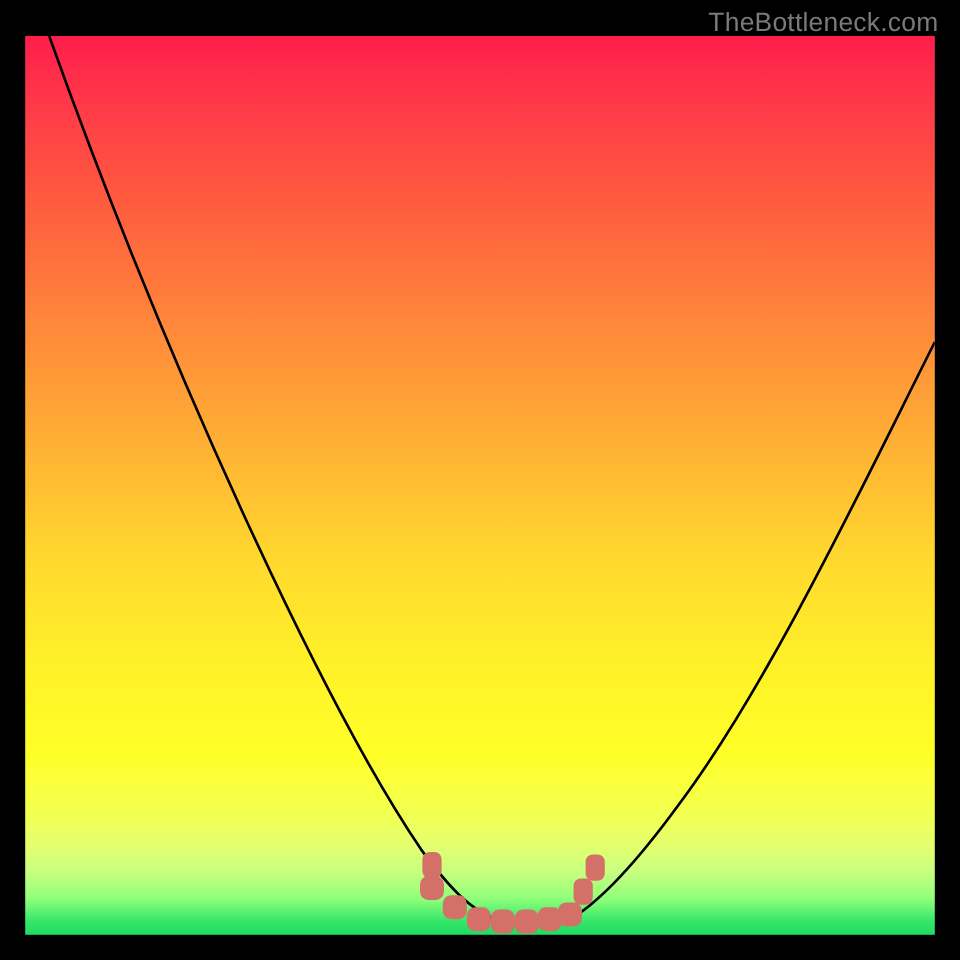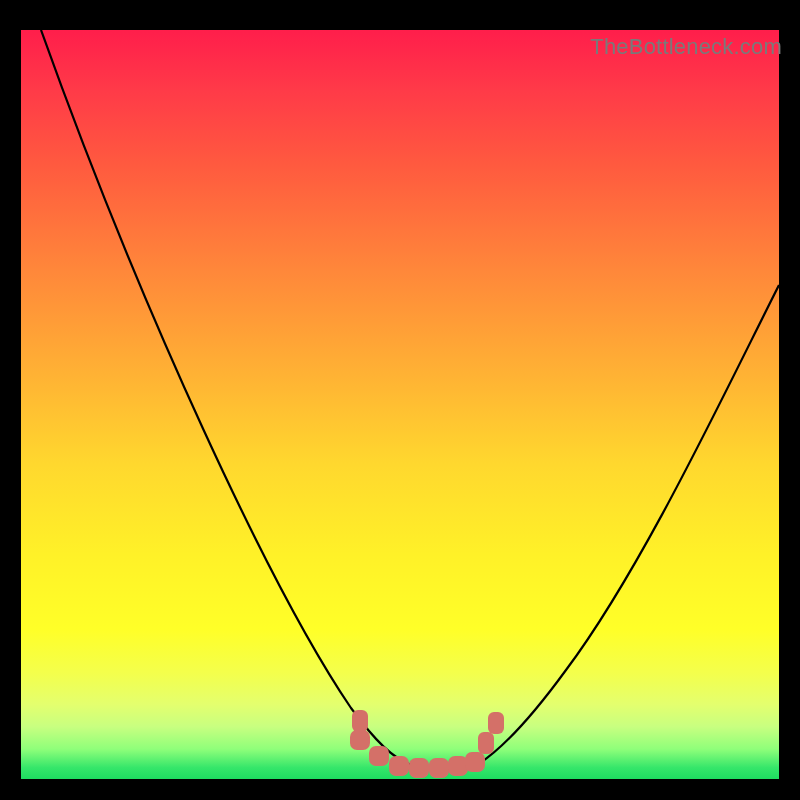--- a/index.html
+++ b/index.html
@@ -18,21 +18,20 @@
   }
   .watermark {
     position: absolute;
     top: 6px;
     right: 18px;
     color: #7a7a7a;
     font-family: Arial, Helvetica, sans-serif;
     font-size: 22px;
     letter-spacing: 0.2px;
     z-index: 10;
-    margin-top: 28px;
   }
   
   .plot-area {
     position: absolute;
     
     left: 21px;
     top: 30px;
     width: 758px;   
     height: 749px;  
     

